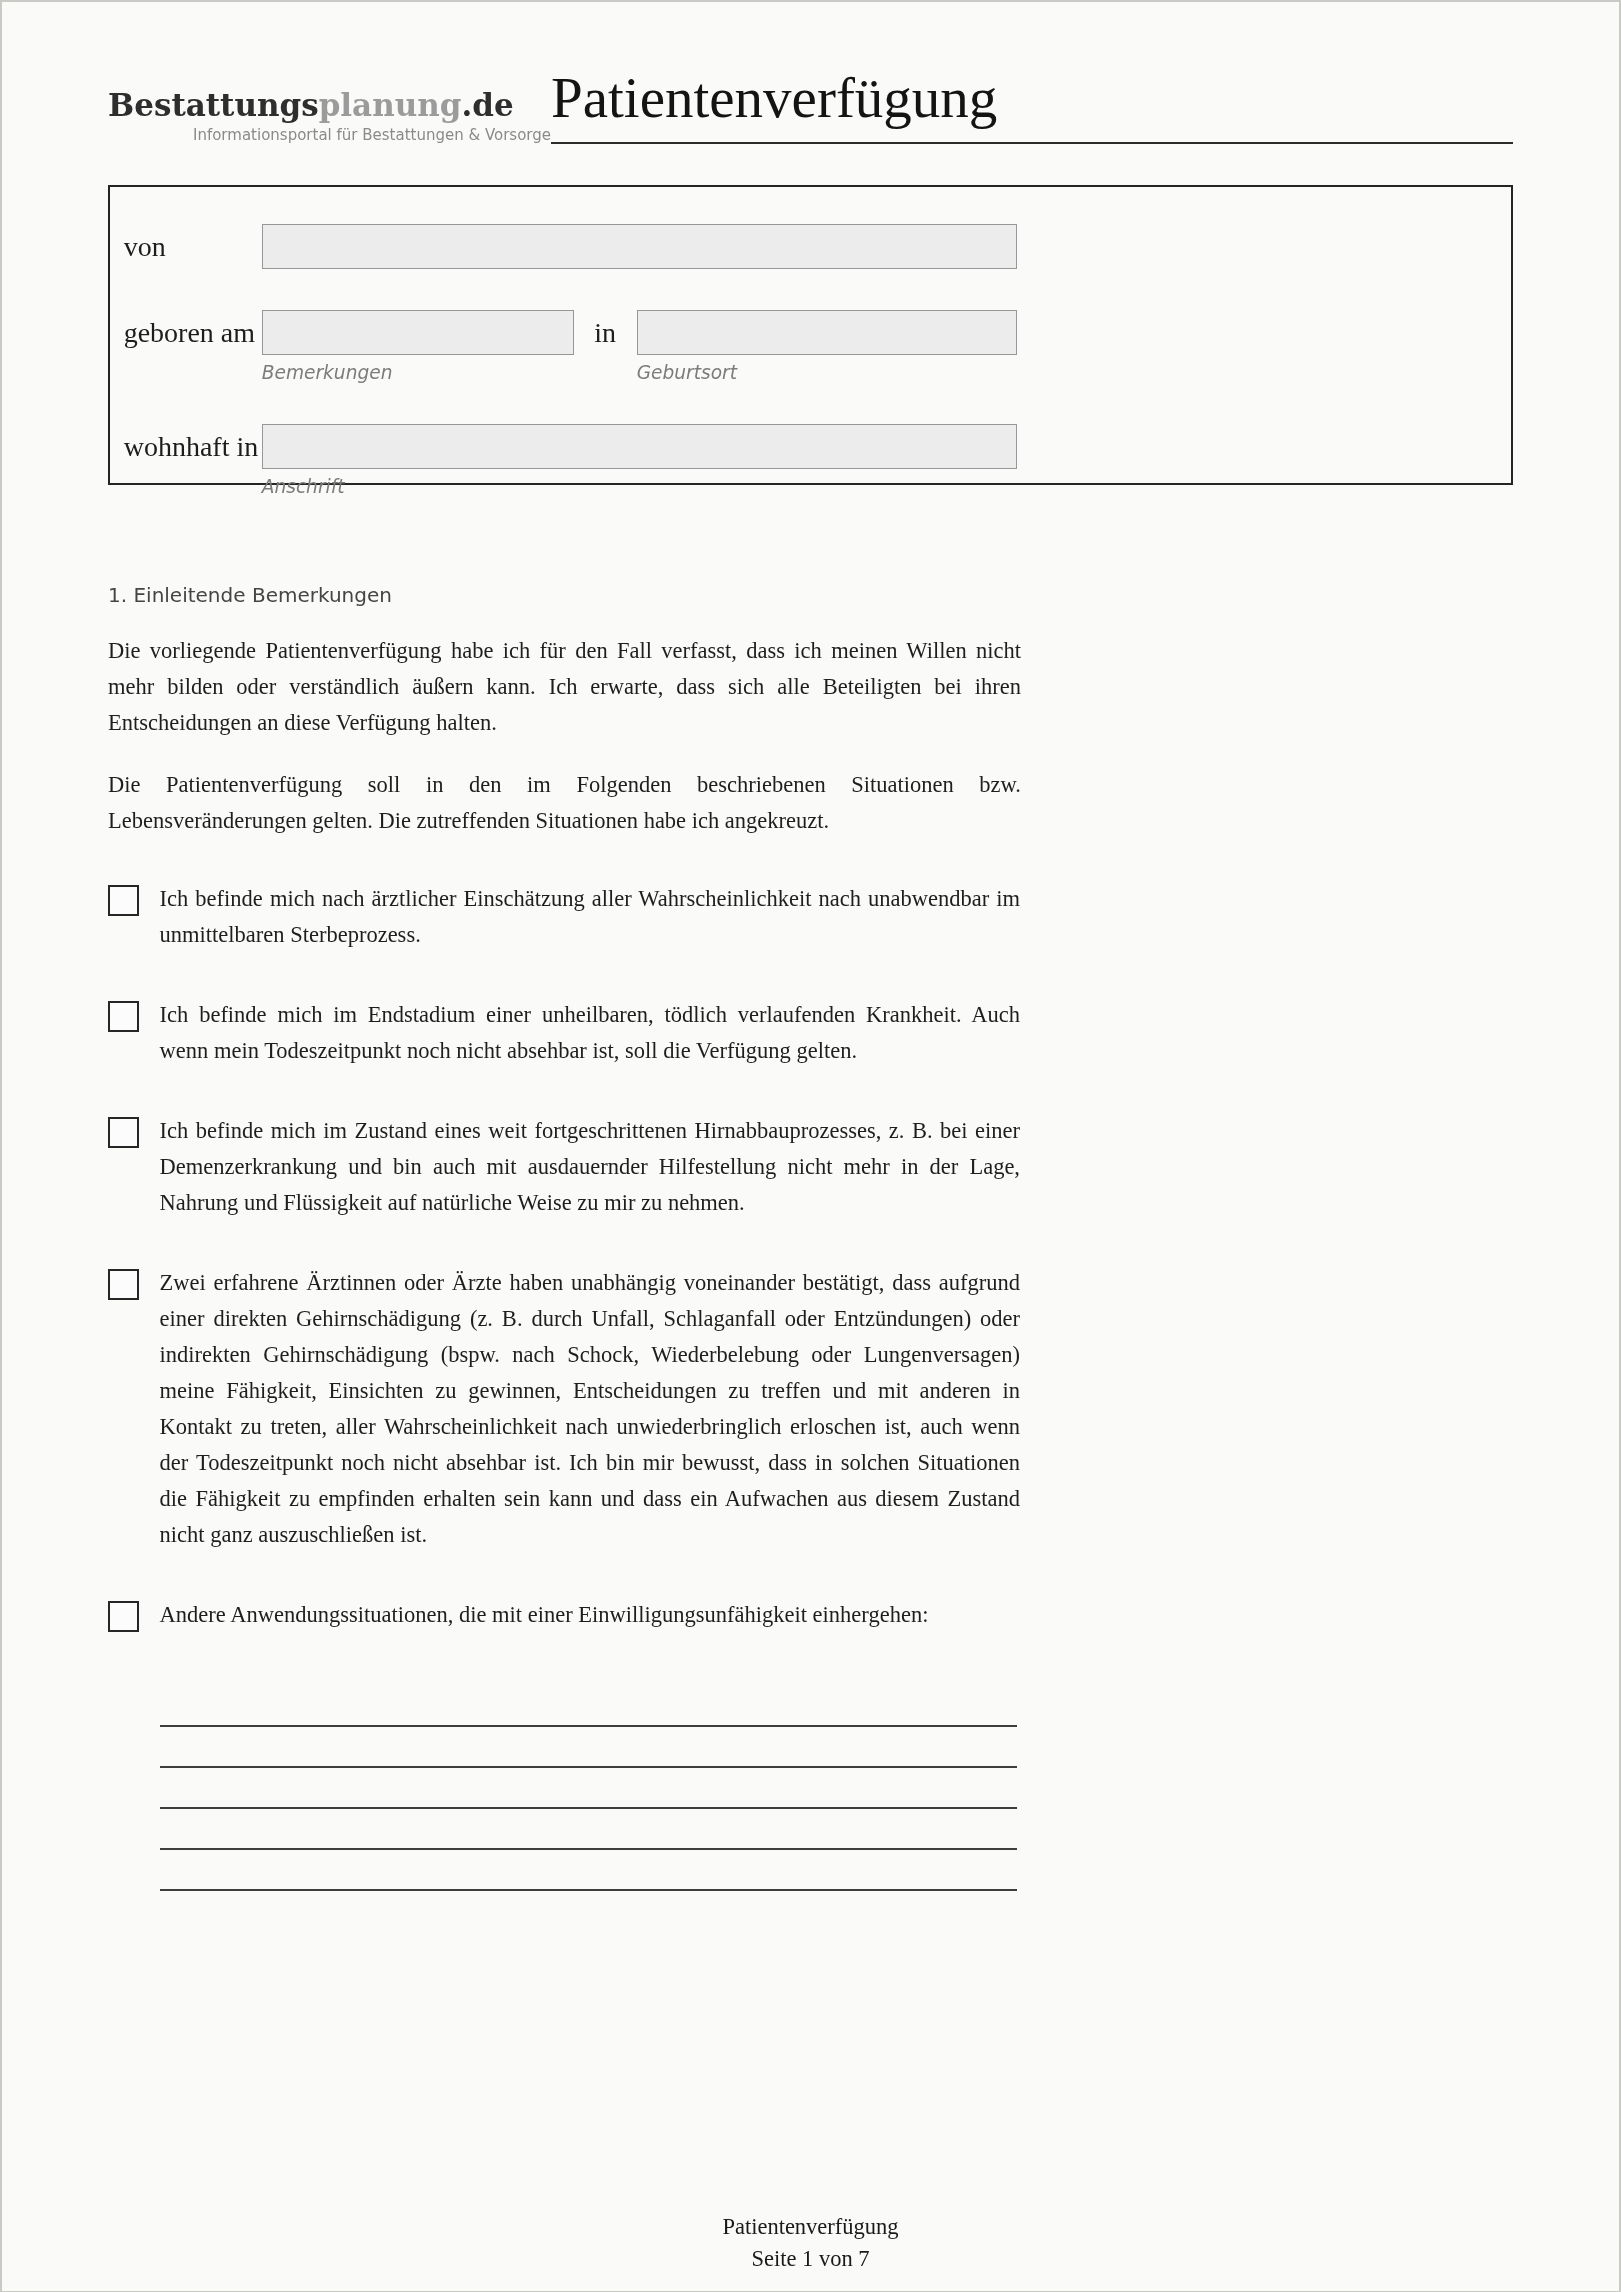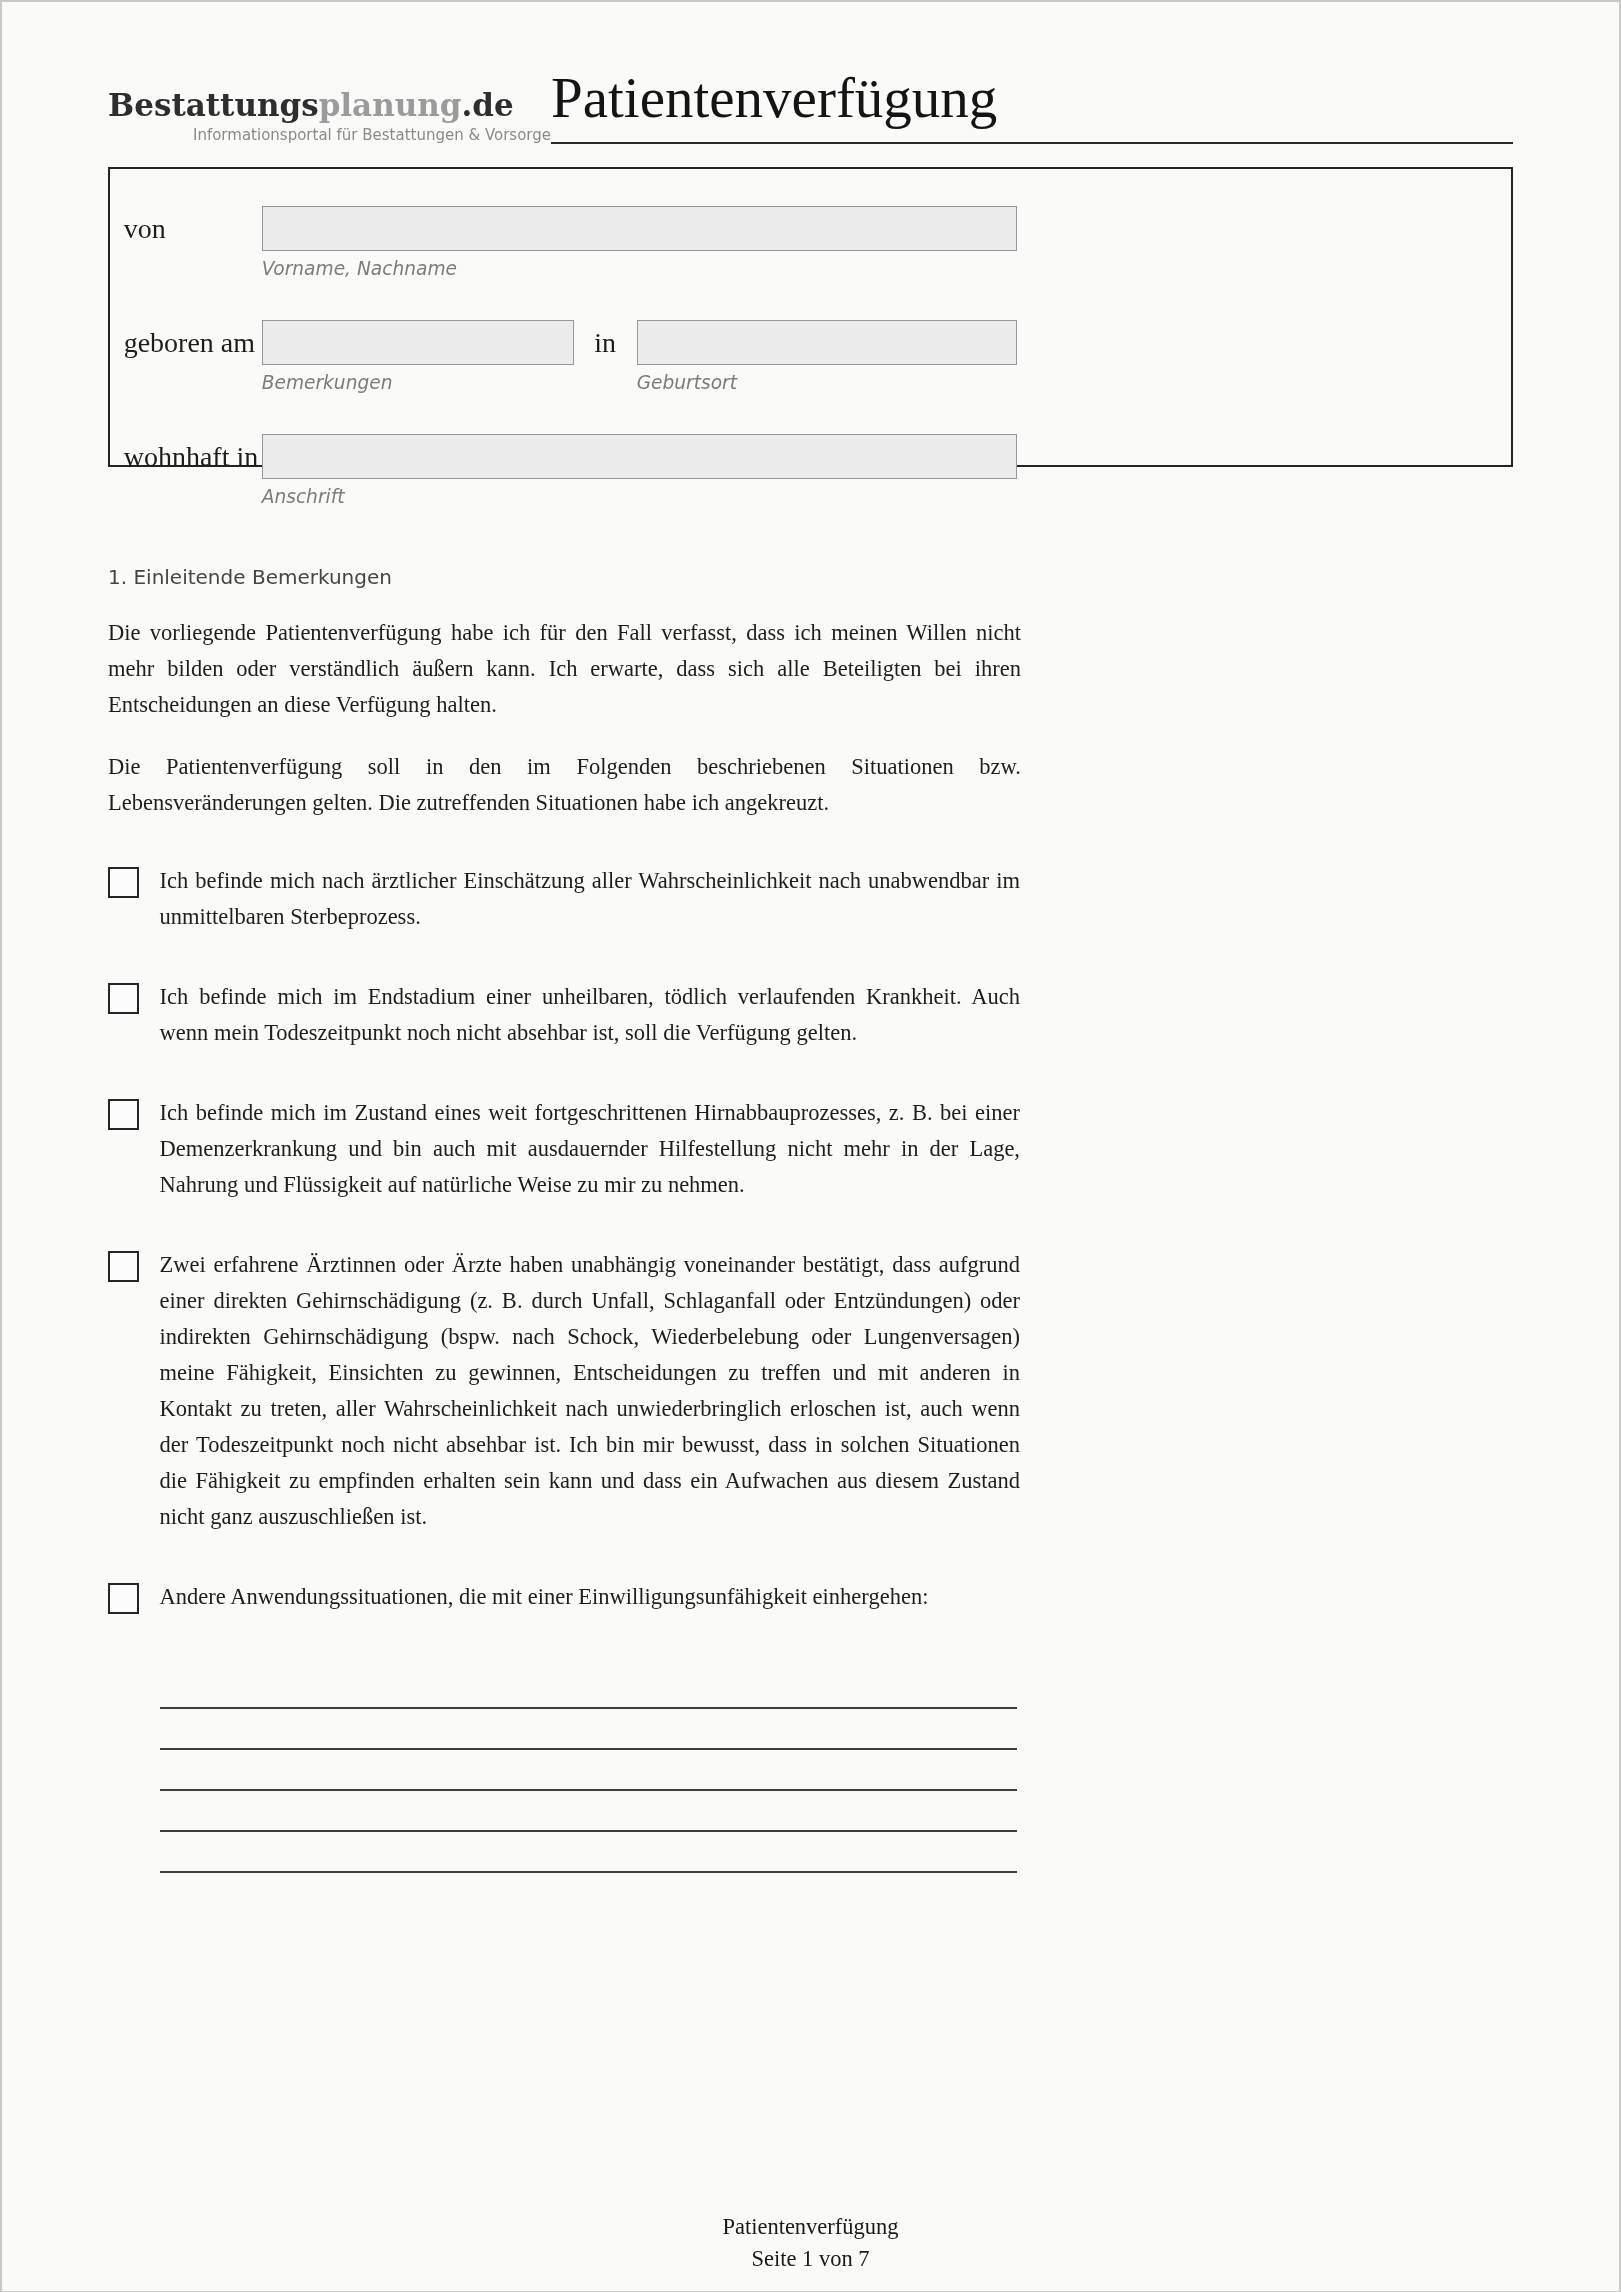--- a/index.html
+++ b/index.html
@@ -28,21 +28,21 @@
   .logo-sub {
     font-family:"DejaVu Sans", sans-serif;
     font-size:15px; color:#8a8a8a;
     text-align:right; margin-top:2.9px;
   }
   .title-block { flex:1; border-bottom:2.9px solid #2b2b2b; padding-bottom:11.8px; }
   .page-title { font-size:57px; line-height:1.15; color:#141414; }
 
   
   .form-box {
-    margin-top:23px;
+    margin-top:41px;
     border:2.9px solid #242424;
     padding:37px 15.7px 0 13.7px;
     height:300px;
     background:transparent;
   }
   .form-row { display:flex; align-items:flex-start; }
   .form-row + .form-row { margin-top:41px; }
   .form-label {
     width:138px; flex:none;
     font-size:28px; color:#1d1d1d;
@@ -127,21 +127,20 @@
       <div class="page-title">Patientenverfügung</div>
     </div>
   </div>
 
   <div class="form-box">
 
     <div class="form-row">
       <div class="form-label">von</div>
       <div class="field-col wide">
         <input class="field-input" type="text" value="" style="">
-        <div class="field-hint">Vorname, Nachname</div>
       </div>
     </div>
 
     <div class="form-row">
       <div class="form-label">geboren am</div>
       <div class="field-col w-birth">
         <input class="field-input" type="text" value="" style="">
         <div class="field-hint">Bemerkungen</div>
       </div>
       <div class="inline-label">in</div>

